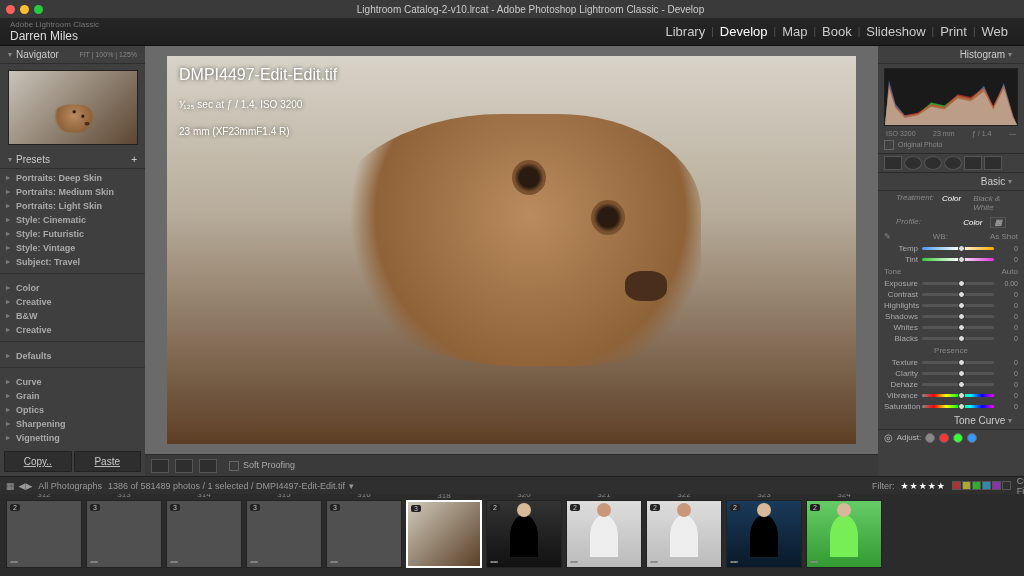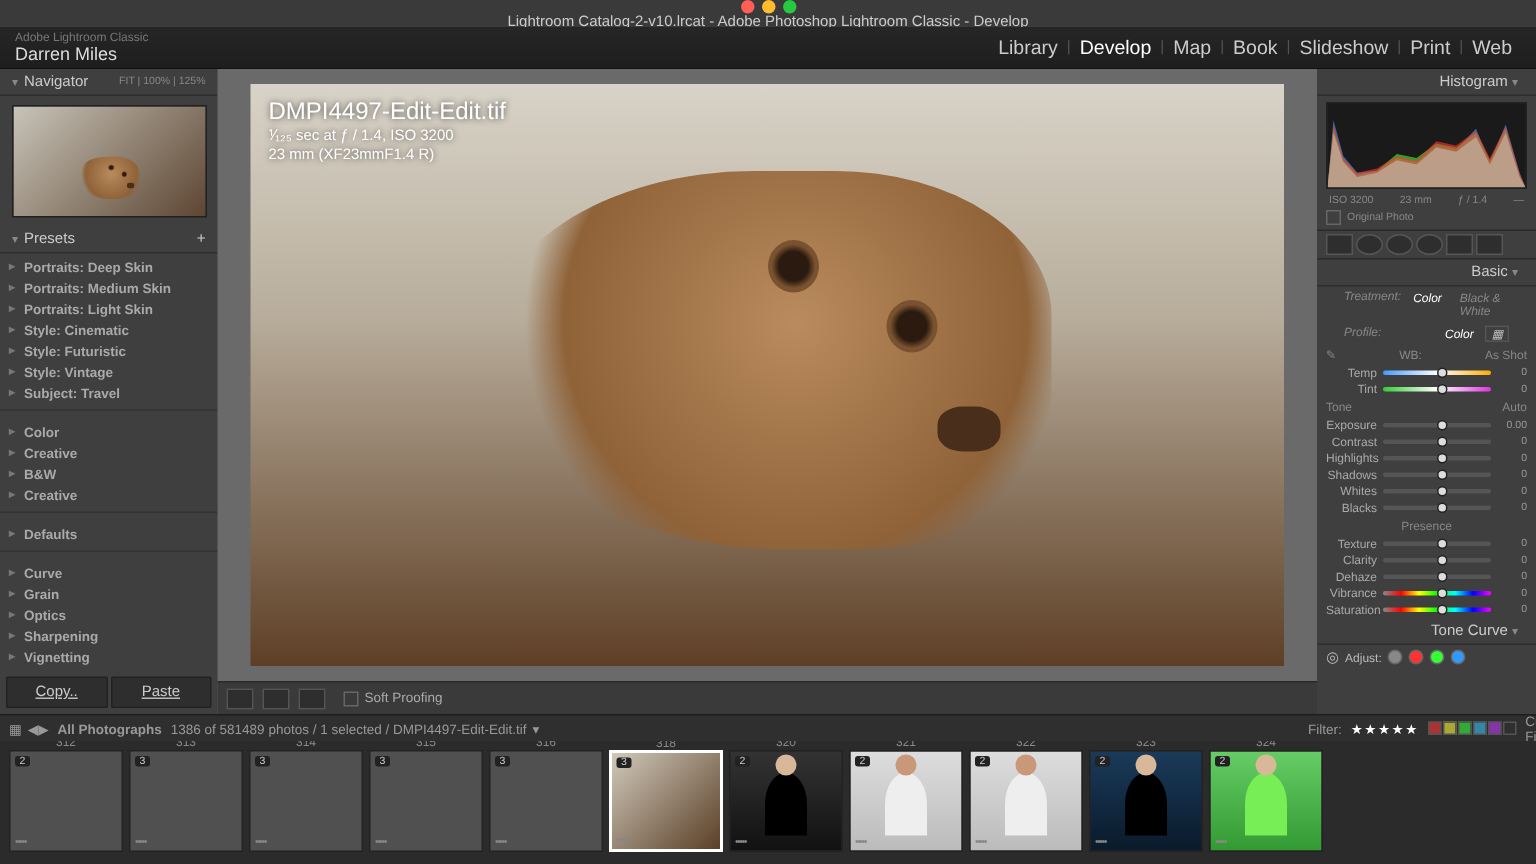--- a/index.html
+++ b/index.html
@@ -1,18 +1,18 @@
 <!DOCTYPE html>
 <html><head>
 <meta charset="utf-8">
 <style>
   * { margin:0; padding:0; box-sizing:border-box; font-family:"Helvetica Neue",Arial,sans-serif; }
   body { width:1024px; height:576px; background:#3a3a3a; color:#bbb; font-size:10px; overflow:hidden; position:relative; }
   
-  .titlebar { height:18px; background:#3a3a3a; display:flex; align-items:center; padding:0 6px; color:#aaa;flex-direction:column; }
+  .titlebar { height:18px; background:#3a3a3a; display:flex; align-items:center; padding:0 6px; color:#aaa; }
   .traffic { display:flex; gap:5px; }
   .dot { width:9px; height:9px; border-radius:50%; }
   .red{background:#ff5f56;} .yellow{background:#ffbd2e;} .green{background:#27c93f;}
   .wintitle { flex:1; text-align:center; font-size:10px; color:#ccc; overflow:hidden; white-space:nowrap; }
   
   .topbar { height:28px; background:linear-gradient(#262626,#1e1e1e); display:flex; align-items:center; padding:0 10px; border-bottom:1px solid #111; }
   .ident .app { font-size:8px; color:#777; }
   .ident .user { font-size:12px; color:#ddd; }
   .modules { margin-left:auto; display:flex; gap:0; align-items:center; }
   .mod { color:#ccc; font-size:13px; padding:0 6px; cursor:pointer; }
@@ -36,21 +36,21 @@
   .btnrow { display:flex; gap:2px; padding:4px; margin-top:auto;text-decoration:underline; }
   .btn { flex:1; background:#2e2e2e; border:1px solid #222; color:#ccc; text-align:center; padding:4px 0; font-size:10px; cursor:pointer; border-radius:1px;}
   
   .preview { flex:1; margin:10px 22px; background:linear-gradient(180deg,#d8d3c8 0%,#b8ad9b 40%,#5e3f26 100%); position:relative; display:flex; align-items:flex-start; justify-content:center; }
   .dog { width:55%; height:65%; background: radial-gradient(circle at 55% 40%, #b98b5e 0%, #8f6238 60%, transparent 70%); border-radius:50% 40% 35% 55%; position:relative; top:15%; }
   .eye { width:9%; height:14%; background:radial-gradient(circle,#2a1a0f 40%,#7a5230 60%); border-radius:50%; position:absolute; }
   .eye.l{left:50%;top:18%;} .eye.r{left:71%;top:34%;}
   .nose { width:11%; height:12%; background:#4a2e1c; border-radius:40%; position:absolute; left:80%; top:62%; }
   .overlay { position:absolute; top:10px; left:12px; color:#fff; text-shadow:0 0 4px rgba(0,0,0,.7); }
   .overlay .fn { font-size:16px; font-weight:400; }
-  .overlay .meta { font-size:10px; margin-top:0; line-height:1.3;}
+  .overlay .meta { font-size:10px; margin-top:14px; line-height:1.3;}
   .toolbar { height:22px; background:#3a3a3a; border-top:1px solid #2a2a2a; display:flex; align-items:center; padding:0 6px; gap:6px; font-size:9px; color:#aaa;}
   .tb-ic { width:18px; height:14px; border:1px solid #555; background:#2e2e2e; cursor:pointer;}
   .ck { width:10px; height:10px; border:1px solid #666; display:inline-block; vertical-align:middle; margin-right:4px;}
   
   .histo { height:58px; margin:4px 6px; border:1px solid #222; background:#1a1a1a; position:relative; overflow:hidden;}
   .hist-svg { width:100%; height:100%; }
   .meta-row { display:flex; justify-content:space-between; font-size:7px; color:#888; padding:0 8px 3px;}
   .rtabs { display:flex; justify-content:flex-end; gap:4px; padding:2px 18px; font-size:8px;font-style:italic;}
   .rtab { color:#888; padding:1px 4px; cursor:pointer;}
   .rtab.act{color:#fff;}
@@ -343,21 +343,21 @@
       <div class="colordot" style="background:#3f3;"></div>
       <div class="colordot" style="background:#39f;"></div>
     </div>
   </div>
 </div>
 
 <div class="pathbar">
   <span style="margin-right:4px;">▦</span>
   <span>◀</span>
   <span>▶</span>
-  <span style="margin:16px 6px;font-weight:bold;">All Photographs</span>
+  <span style="margin:16px 6px;">All Photographs</span>
   <span>1386 of 581489 photos / 1 selected / DMPI4497-Edit-Edit.tif</span>
   <span style="margin-left:4px;">▾</span>
   <div class="right">
     <span>Filter:</span>
     <span class="stars">★★★★★</span>
     <div class="cboxes">
       <div class="cbox" style="background:#a33;"></div>
         <div class="cbox" style="background:#aa3;"></div>
       <div class="cbox" style="background:#3a3;"></div>
         <div class="cbox" style="background:#38a;"></div>

